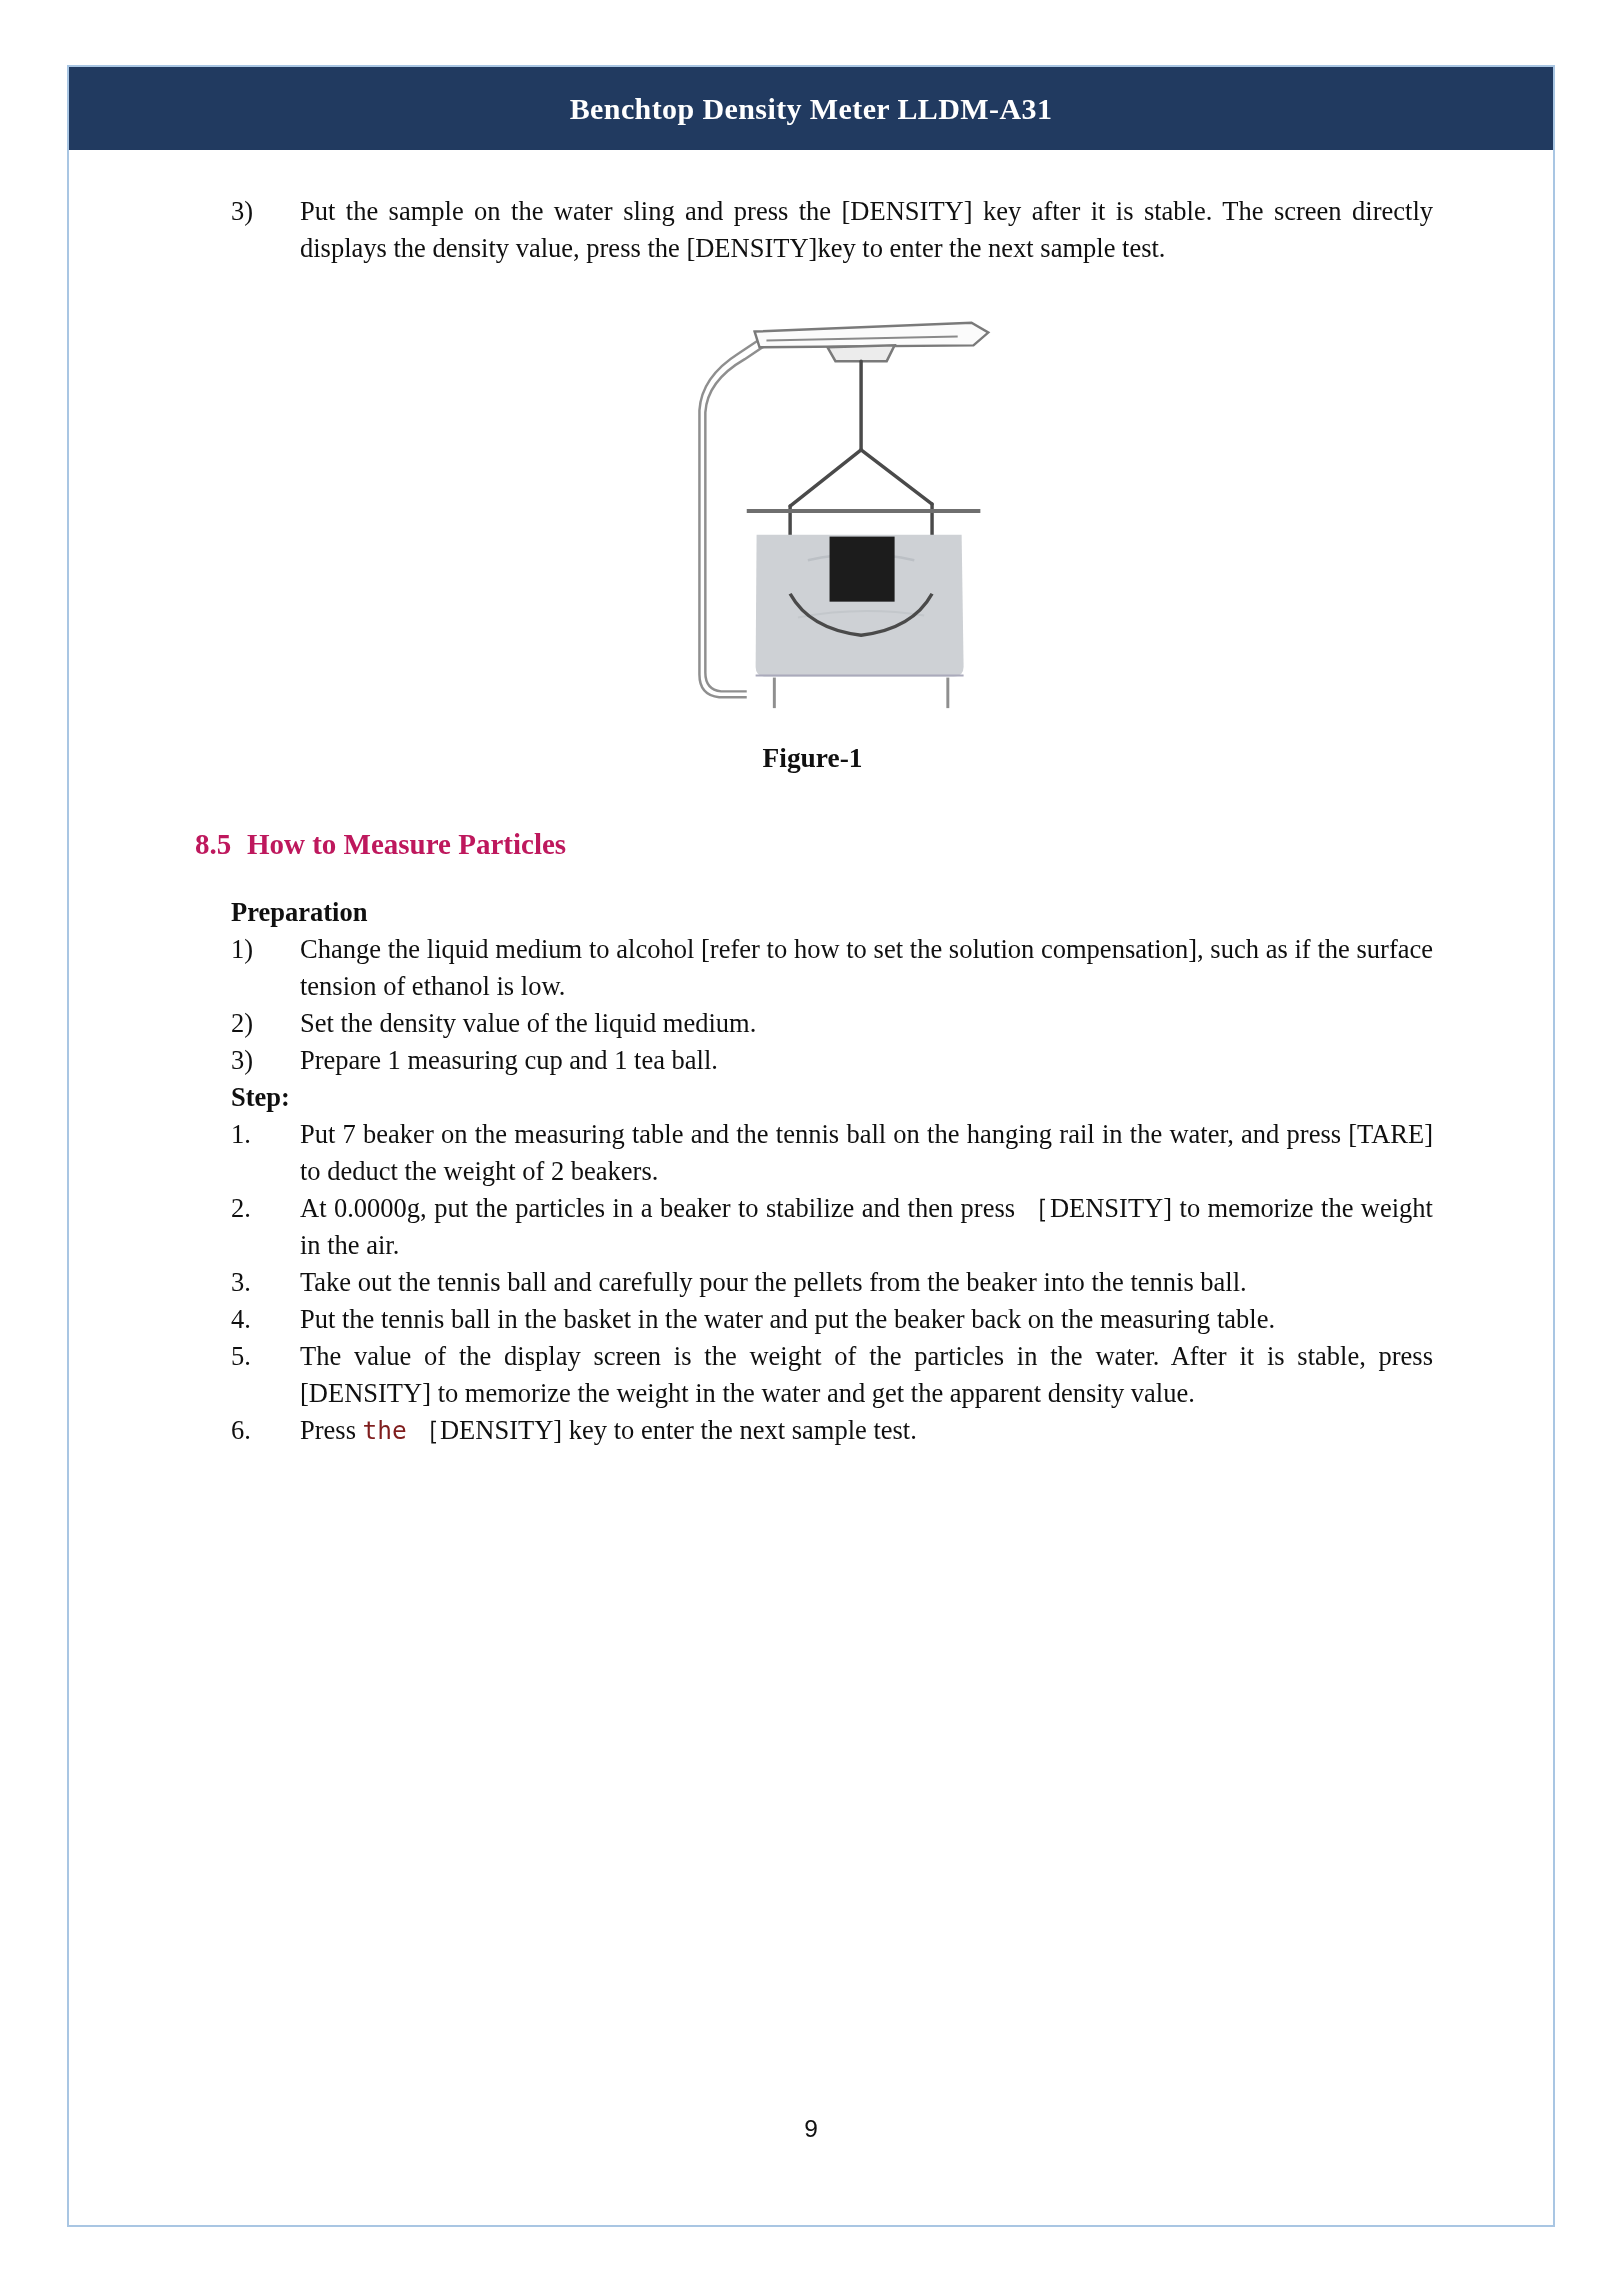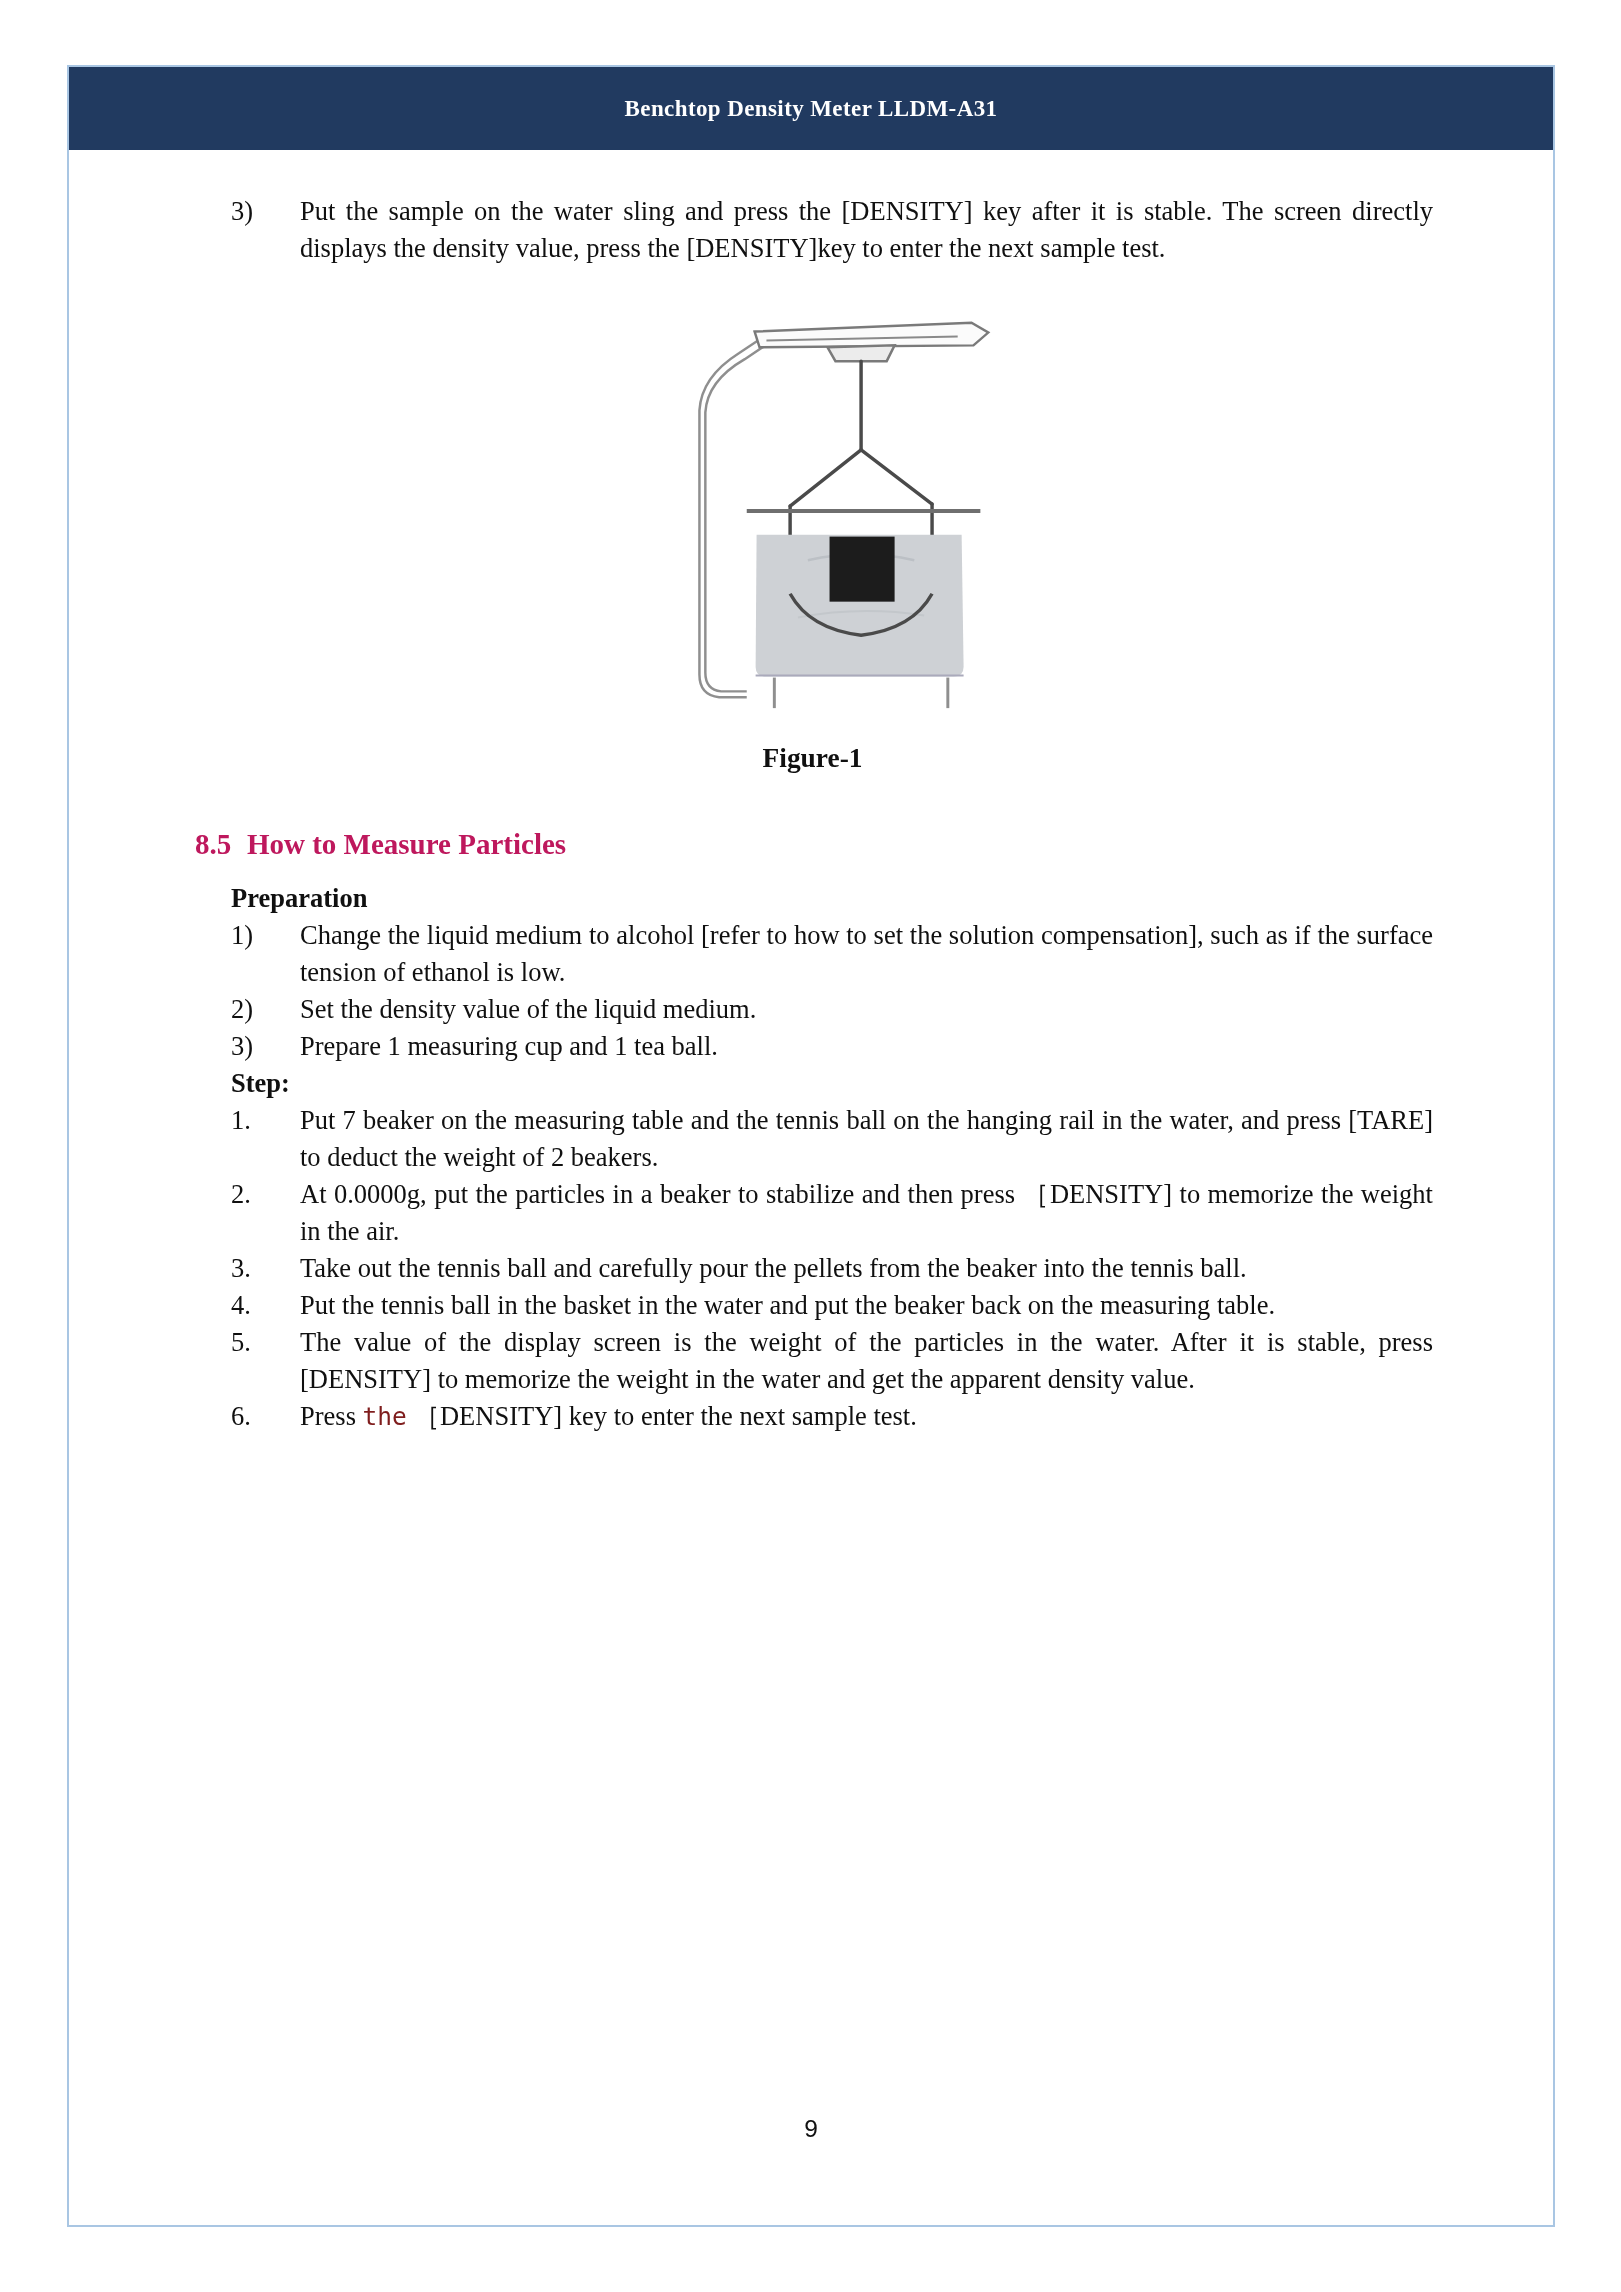--- a/index.html
+++ b/index.html
@@ -9,40 +9,40 @@
     -webkit-font-smoothing:antialiased;
   }
   .frame {
     position:absolute; left:67px; top:65px; width:1488px; height:2162px;
     border:2px solid #a9c6e3; background:#ffffff; box-sizing:border-box;
   }
   .titlebar {
     height:83px; background:#213a60; display:flex; align-items:center; justify-content:center;
   }
   .titlebar h1 {
-    margin:8px; color:#ffffff; font-size:23px; font-weight:bold; letter-spacing:0.4px;
+    margin:8px; color:#ffffff; font-size:30px; font-weight:bold; letter-spacing:0.4px;
     font-family:"Liberation Serif", serif;
   }
   .content {
     padding:43px 120px 0 162px; font-size:26.5px; line-height:37px;
   }
   .li { display:flex; align-items:flex-start; }
   .marker { flex:0 0 69px; }
   .text { margin:0; flex:1; text-align:justify; }
   .b { font-weight:normal; }
   .mono { font-family:"DejaVu Sans Mono", monospace; color:#7f1d1d; font-size:24.5px; }
   .figure-wrap { width:345px; margin:35px auto 0; }
   .figure-wrap svg { display:block; width:345px; height:414px; }
   .caption { text-align:center; font-weight:bold; font-size:27.4px; margin:23.5px 39px 0 0; }
   h2.section {
     color:#be185d; font-size:29px; font-weight:bold;
     margin:49px 0 0 -36px; display:flex; gap:15.7px;
   }
   .label { font-weight:bold; margin:0; padding-left:0; }
-  .prep-block { margin-top:17px; }
+  .prep-block { margin-top:31px; }
   .pageno {
     position:absolute; bottom:82px; left:0; width:100%;
     text-align:center; font-family:"Liberation Sans", sans-serif; font-size:24.5px; color:#111;
   }
 </style>
 </head>
 <body>
 
 <div class="frame">
 

